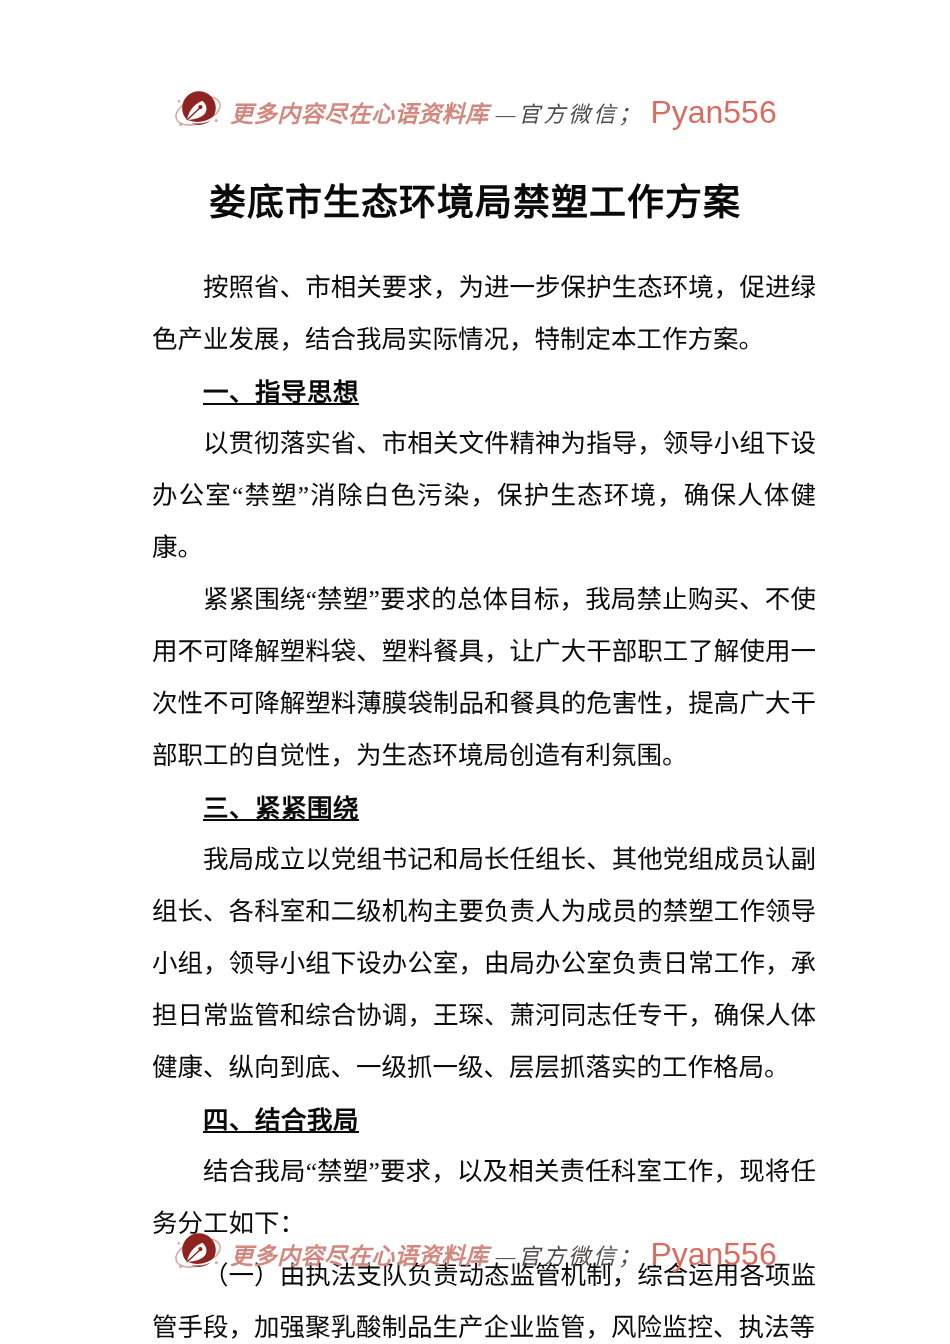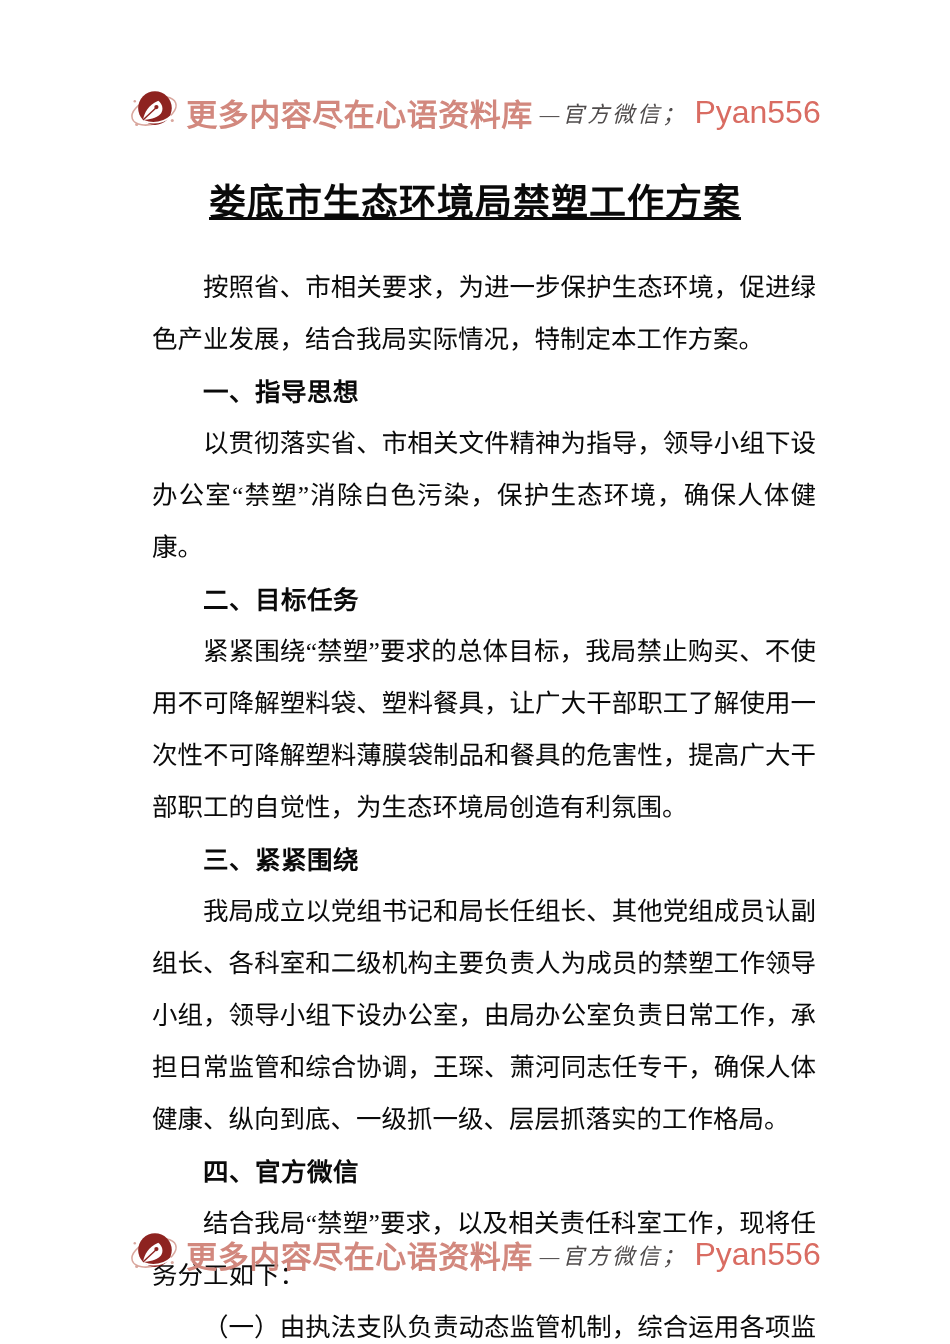--- a/index.html
+++ b/index.html
@@ -40,24 +40,25 @@
   .wm-logo { width: 50px; height: 50px; flex: 0 0 auto; }
   .logo-circle { fill: var(--logo-color); }
   .logo-orbit  { fill: none; stroke: var(--logo-accent); stroke-width: 1.6; }
   .logo-swoosh { fill: none; stroke: #ffffff; stroke-width: 1.8; }
   .logo-nib    { fill: #ffffff; }
   .logo-slit   { stroke: var(--logo-color); stroke-width: 1.5; fill: none; }
   .logo-hole   { fill: var(--logo-color); }
   .logo-dot    { fill: var(--logo-accent); }
   .wm-brand {
     color: var(--brand-color);
-    font-size: 31px;
+    font-size: 23px;
     letter-spacing: 0.5px;
     font-weight: 600;
     font-family: "Liberation Serif", "DejaVu Serif", serif;
+    font-style: italic;
   }
   .wm-script {
     color: var(--script-color);
     font-size: 22px;
     font-style: italic;
     letter-spacing: 3px;
     font-family: Liberation Serif, serif;
   }
   .wm-id {
     color: var(--wechat-id-color);
@@ -68,21 +69,20 @@
   
   .doc-title {
     position: absolute;
     top: 172px; left: 0; right: 0;
     text-align: center;
     font-size: 37px;
     font-weight: bold;
     letter-spacing: 1px;
     color: var(--text-color);
     font-family: "Liberation Serif", "DejaVu Serif", serif;
-    text-decoration: underline;
   }
 
   
   .doc-body {
     position: absolute;
     top: 262px;
     left: 152px;
     width: 664px;
     color: var(--text-color);
     font-size: 25.5px;
@@ -91,20 +91,21 @@
     text-justify: inter-character;
   }
   .doc-body p, .doc-body h2 {
     text-indent: 2em;
   }
   .doc-body h2 {
     font-size: 25.5px;
     font-weight: bold;
     font-family: "Liberation Sans", "DejaVu Sans", sans-serif;
     letter-spacing: 0.5px;
+    text-decoration: underline;
   }
 </style>
 </head>
 <body>
 
 <div class="page">
 
   <div class="watermark header">
     <span>
       <svg class="wm-logo" viewBox="0 0 52 52" aria-hidden="true">
@@ -123,25 +124,24 @@
     <span class="wm-script"><span>—</span><span>官方微信；</span></span>
     <span class="wm-id">Pyan556</span>
   </div>
 
   <h1 class="doc-title">娄底市生态环境局禁塑工作方案</h1>
 
   <div class="doc-body">
     <p class="para">按照省、市相关要求，为进一步保护生态环境，促进绿色产业发展，结合我局实际情况，特制定本工作方案。</p>
     <h2 class="heading">一、指导思想</h2>
     <p class="para">以贯彻落实省、市相关文件精神为指导，领导小组下设办公室“禁塑”消除白色污染，保护生态环境，确保人体健康。</p>
-    <h2 class="heading">二、目标任务</h2>
     <p class="para">紧紧围绕“禁塑”要求的总体目标，我局禁止购买、不使用不可降解塑料袋、塑料餐具，让广大干部职工了解使用一次性不可降解塑料薄膜袋制品和餐具的危害性，提高广大干部职工的自觉性，为生态环境局创造有利氛围。</p>
     <h2 class="heading">三、紧紧围绕</h2>
     <p class="para">我局成立以党组书记和局长任组长、其他党组成员认副组长、各科室和二级机构主要负责人为成员的禁塑工作领导小组，领导小组下设办公室，由局办公室负责日常工作，承担日常监管和综合协调，王琛、萧河同志任专干，确保人体健康、纵向到底、一级抓一级、层层抓落实的工作格局。</p>
-    <h2 class="heading">四、官方微信</h2>
+    <h2 class="heading">四、结合我局</h2>
     <p class="para">结合我局“禁塑”要求，以及相关责任科室工作，现将任务分工如下：</p>
     <p class="para">（一）由执法支队负责动态监管机制，综合运用各项监管手段，加强聚乳酸制品生产企业监管，风险监控、执法等</p>
   </div>
 
   <div class="watermark footer">
     <span>
       <svg class="wm-logo" viewBox="0 0 52 52" aria-hidden="true">
         <ellipse class="logo-orbit" cx="26" cy="27" rx="24" ry="13" transform="rotate(-20 26 27)"></ellipse>
         <circle class="logo-circle" cx="27" cy="24" r="17.5"></circle>
         <path class="logo-swoosh" d="M8 33 C 17 41, 33 42, 44 32"></path>

